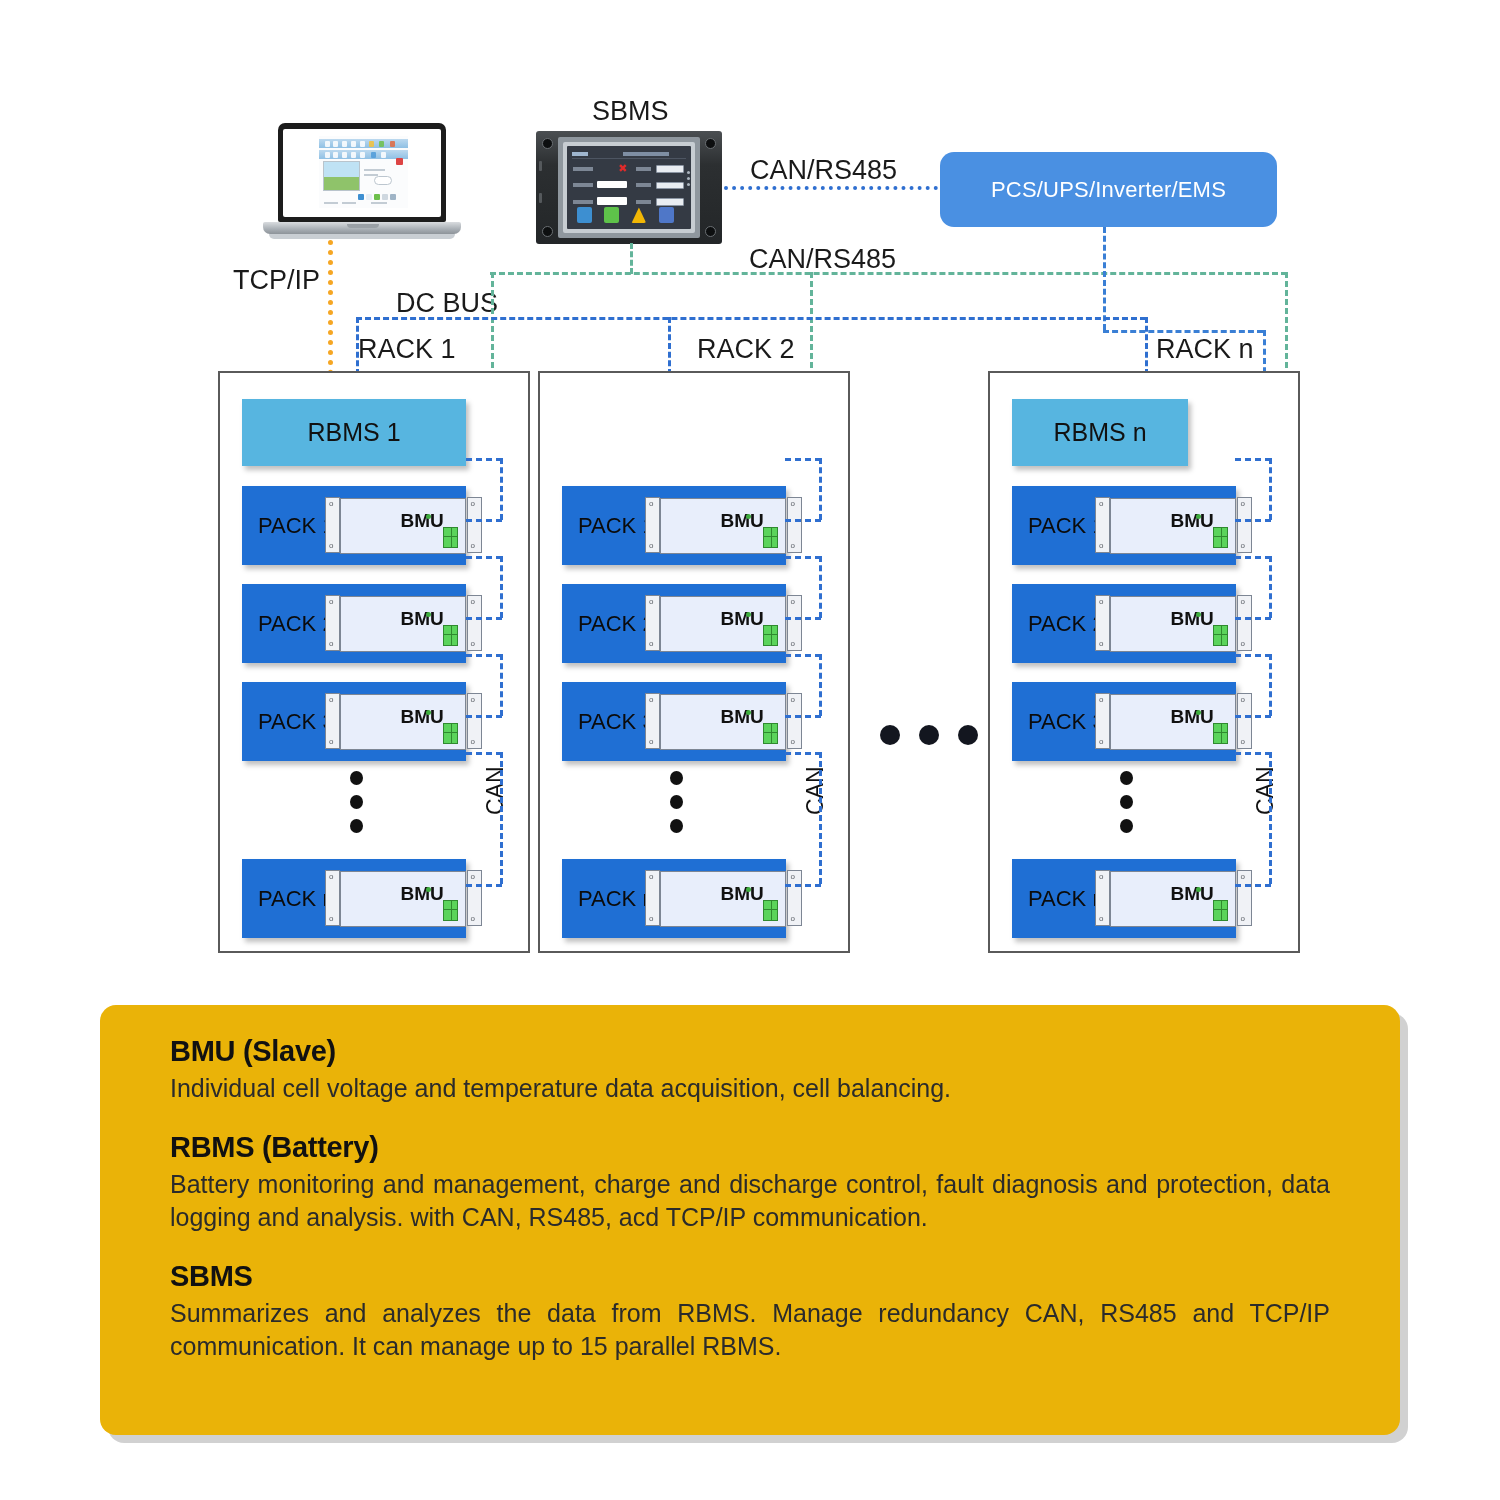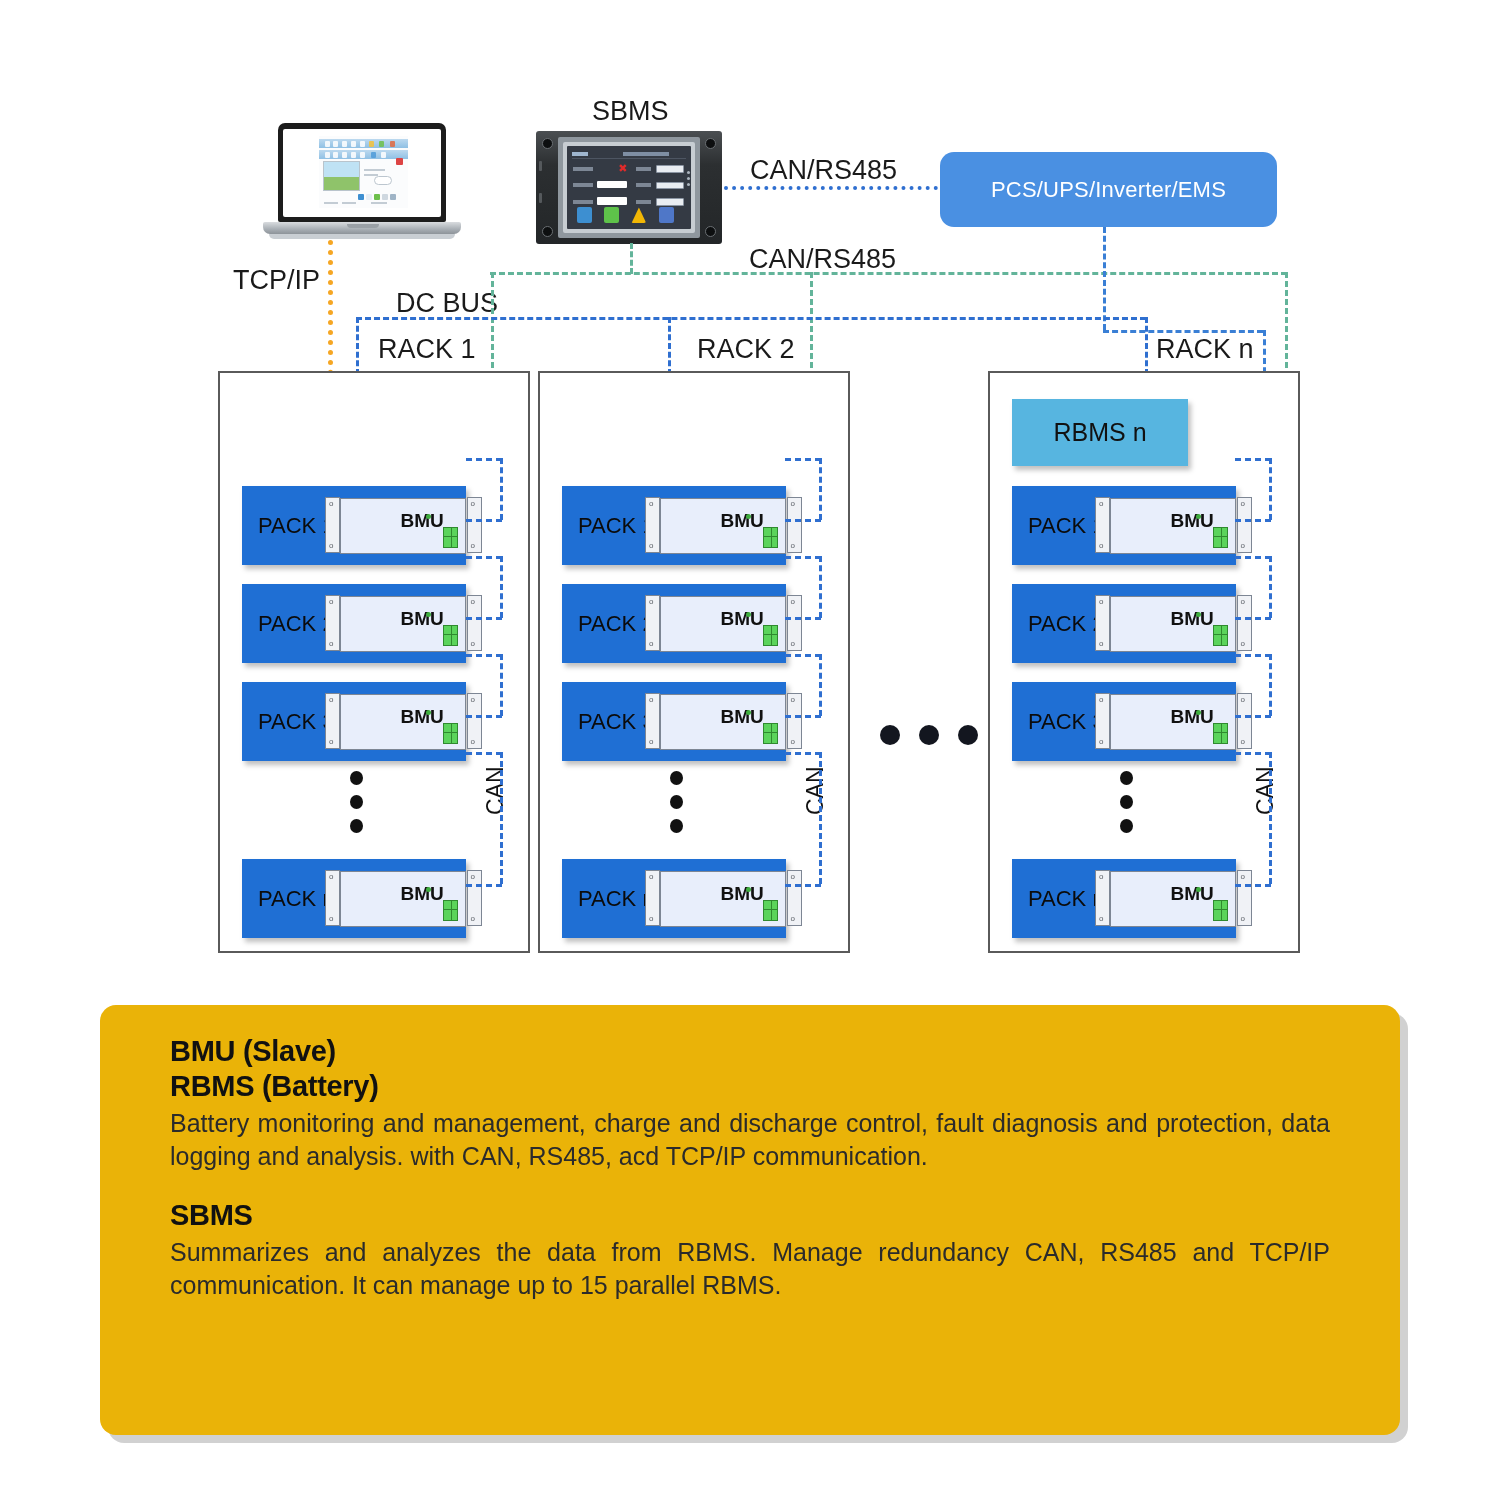--- a/index.html
+++ b/index.html
@@ -47,21 +47,21 @@
            border-radius:14px;display:flex;align-items:center;justify-content:center;
            color:#ffffff;font-size:22px;letter-spacing:.2px;}
 
   
   .lbl{font-size:27px;color:#1a1a1a;white-space:nowrap;}
   #lbl-sbms{left:592px;top:96px;}
   #lbl-can1{left:750px;top:155px;}
   #lbl-can2{left:749px;top:244px;}
   #lbl-tcpip{left:233px;top:265px;}
   #lbl-dcbus{left:396px;top:288px;}
-  #lbl-rack1{left:378px;top:334px;text-align:center;}
+  #lbl-rack1{left:358px;top:334px;text-align:center;}
   #lbl-rack2{left:697px;top:334px;}
   #lbl-rackn{left:1156px;top:334px;}
 
   
   .ln{position:absolute;}
   .h-dot{border-top:4px dotted #2f6fd0;height:0;}
   .h-dash-g{border-top:3px dashed #63b49a;height:0;}
   .v-dash-g{border-left:3px dashed #63b49a;width:0;}
   .h-dash-b{border-top:3px dashed #2f6fd0;height:0;}
   .v-dash-b{border-left:3px dashed #2f6fd0;width:0;}
@@ -222,20 +222,21 @@
 <div class="ln v-dash-bb" style="left:1103px;top:227px;height:103px;"></div>
 
 <div class="ln h-dash-bb" style="left:1103px;top:330px;width:160px;"></div>
 <div class="ln v-dash-bb" style="left:1263px;top:330px;height:90px;"></div>
 <div class="ln h-dash-b" style="left:356px;top:317px;width:790px;"></div>
 <div class="ln v-dash-b" style="left:356px;top:317px;height:58px;"></div>
 <div class="ln v-dash-b" style="left:668px;top:317px;height:58px;"></div>
 <div class="ln v-dash-b" style="left:1145px;top:317px;height:58px;"></div>
 
 <div class="abs rack" style="left:218px;top:371px;width:312px;height:582px;">
+  <div class="rbms" style="left:22px;top:26px;width:224px;height:67px;">RBMS 1</div>
 
   <div class="pack" style="left:22px;top:113px;width:224px;height:79px;">
     <span class="pack-lbl">PACK 1</span>
     <span class="bmu">
       <span class="bmu-ear l">
           <span class="bmu-o" style="top:2px;">o</span>
           <span class="bmu-o" style="bottom:2px;">o</span>
         </span>
       <span class="bmu-ear r">
           <span class="bmu-o" style="top:2px;">o</span>
@@ -506,19 +507,20 @@
 <div class="ln h-dash-b" style="left:1235px;top:617px;width:36px;"></div>
 <div class="ln v-dash-b" style="left:1269px;top:654px;height:62px;"></div>
 <div class="ln h-dash-b" style="left:1235px;top:654px;width:36px;"></div>
 <div class="ln h-dash-b" style="left:1235px;top:715px;width:36px;"></div>
 <div class="ln v-dash-b" style="left:1269px;top:752px;height:132px;"></div>
 <div class="ln h-dash-b" style="left:1235px;top:752px;width:36px;"></div>
 <div class="ln h-dash-b" style="left:1235px;top:884px;width:36px;"></div>
 
 <div class="abs" id="info">
   <h3 class="info-h">BMU (Slave)</h3>
+  <p class="info-p">Individual cell voltage and temperature data acquisition, cell balancing.</p>
 
   <h3 class="info-h">RBMS (Battery)</h3>
   <p class="info-p just">Battery monitoring and management, charge and discharge control, fault diagnosis and protection, data logging and analysis. with CAN, RS485, acd TCP/IP communication.</p>
 
   <h3 class="info-h">SBMS</h3>
   <p class="info-p just">Summarizes and analyzes the data from RBMS. Manage redundancy CAN, RS485  and TCP/IP communication. It can manage up to 15 parallel RBMS.</p>
 </div>
 
 </body></html>

